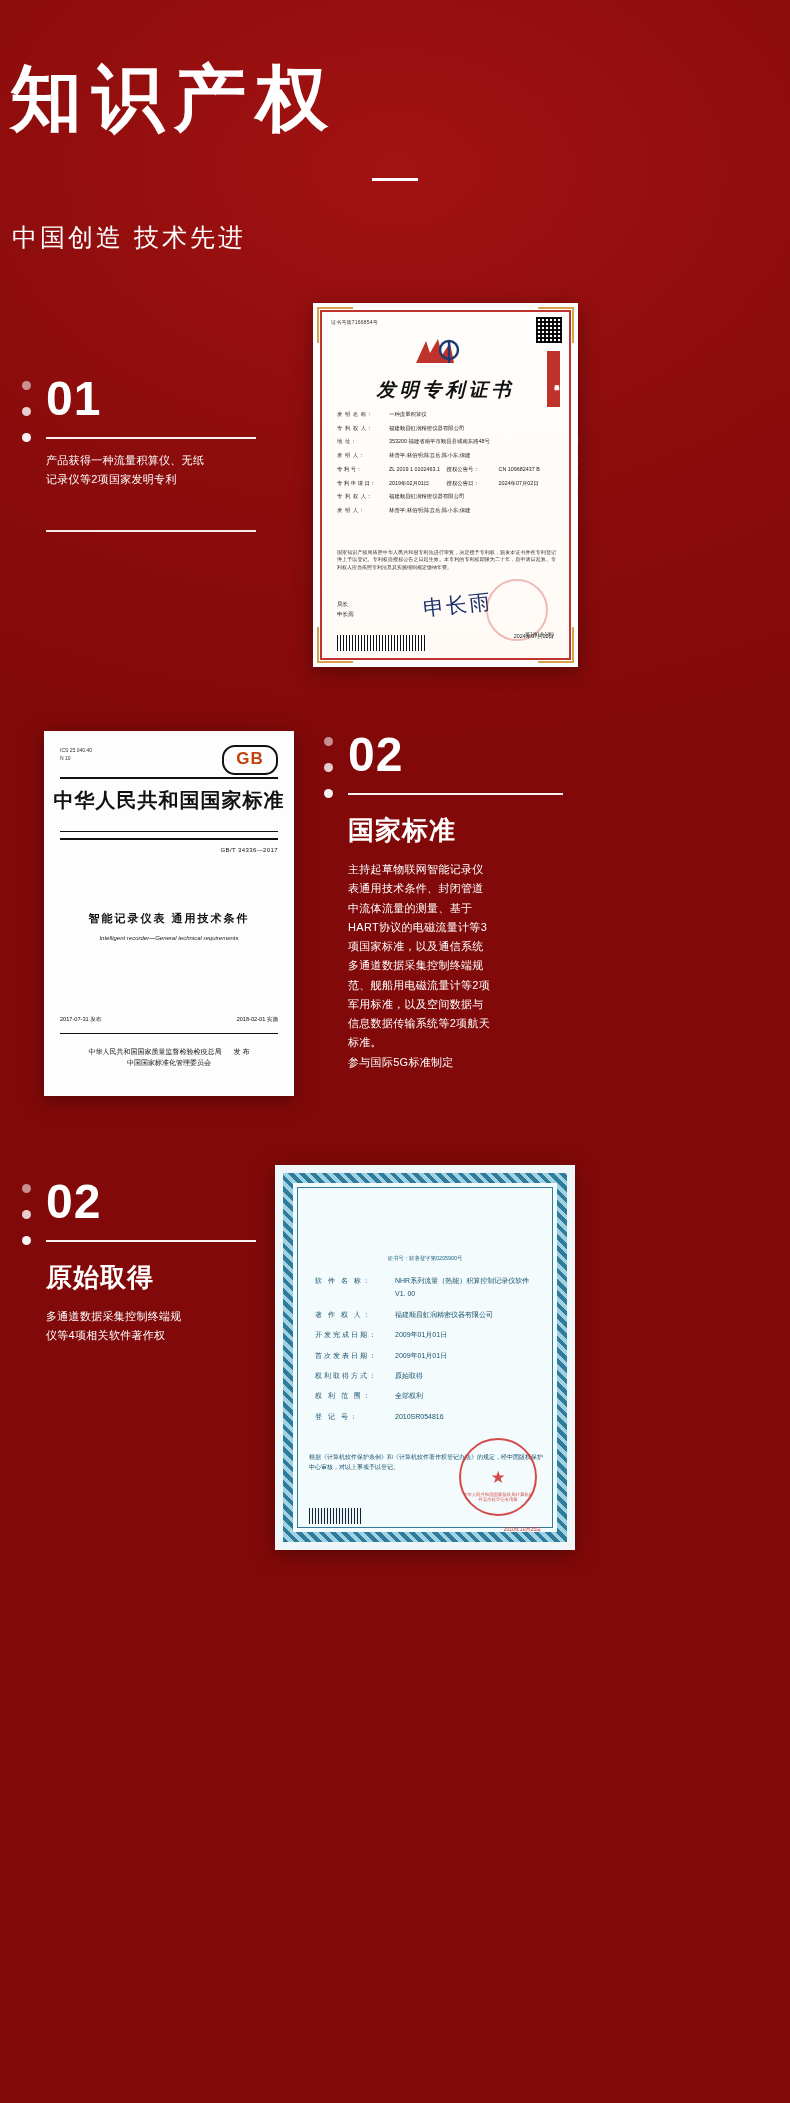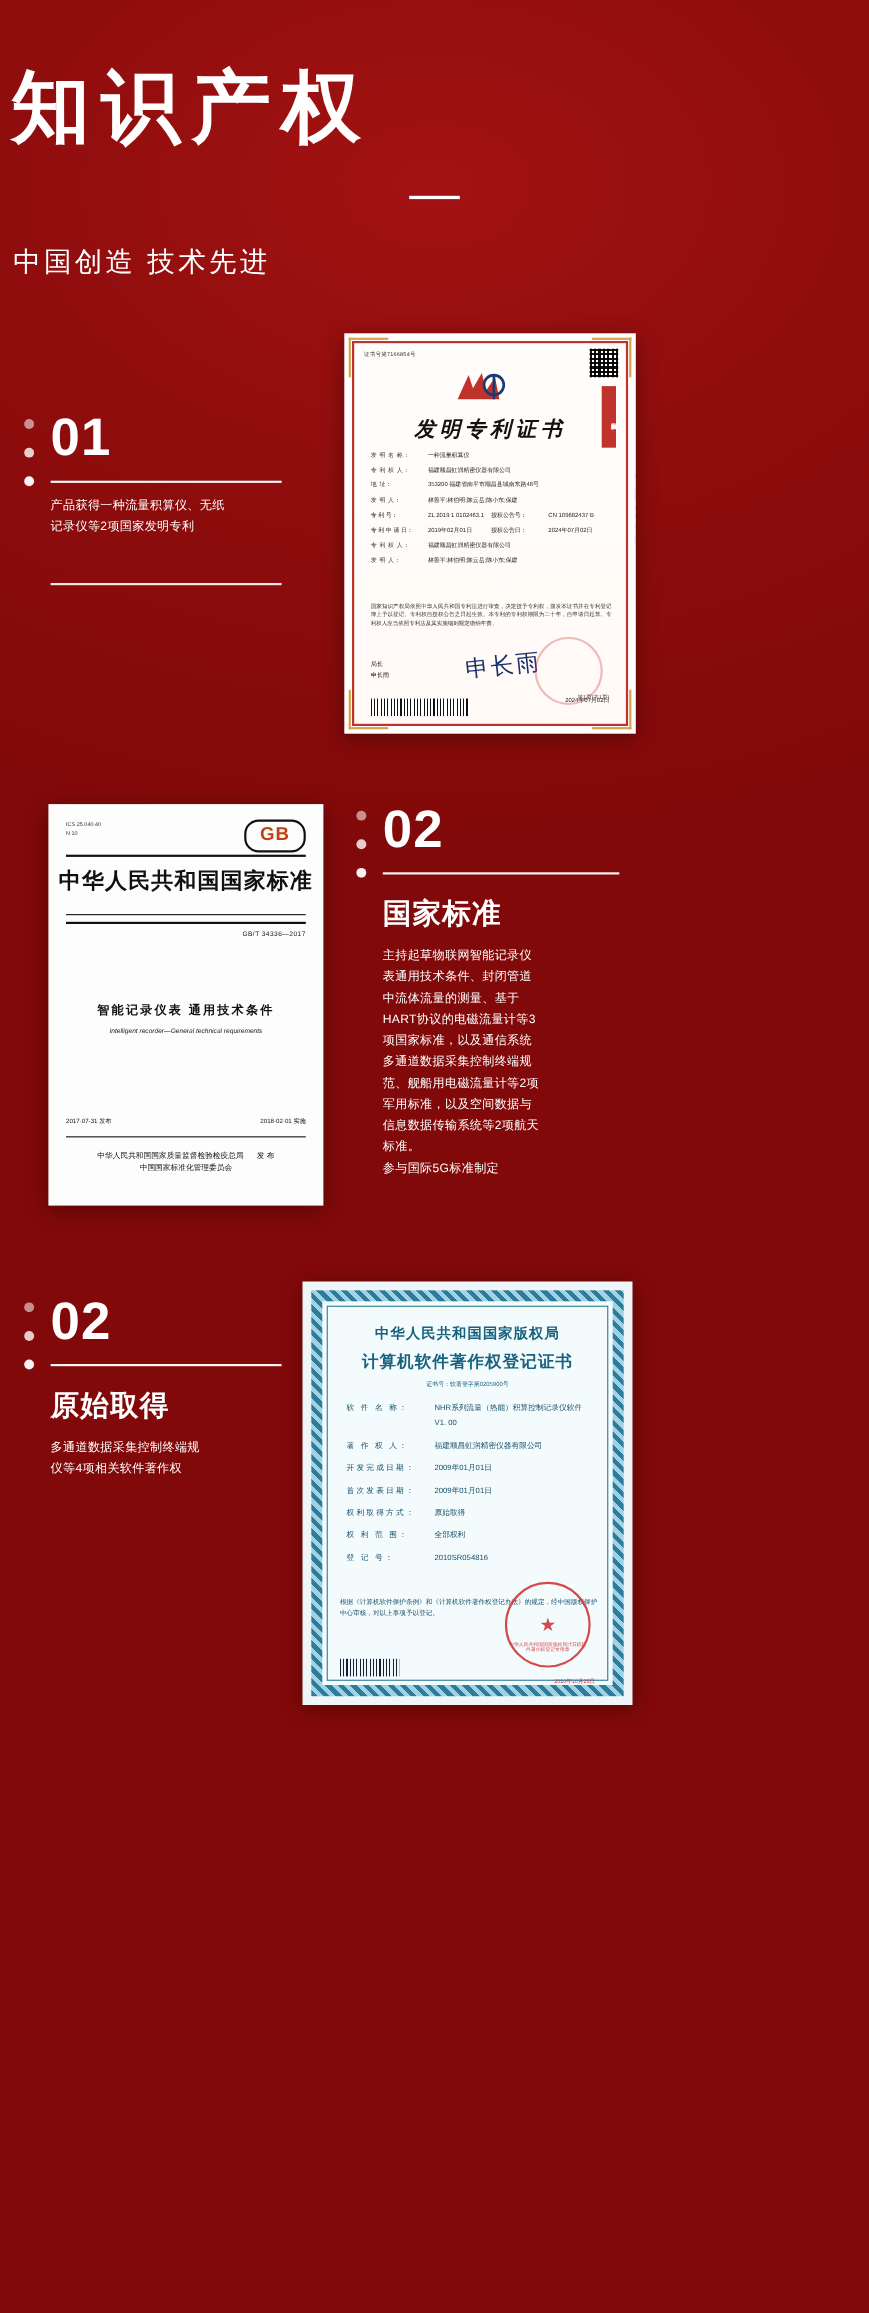--- a/index.html
+++ b/index.html
@@ -471,24 +471,20 @@
       <div class="num-rule"></div>
     </div>
     <div class="sec-title">原始取得</div>
     <div class="sec-body" style="white-space:pre-line">多通道数据采集控制终端规
 仪等4项相关软件著作权</div>
   </div>
 
   <div class="cert c3">
     <div class="frame"></div>
     <div class="frame2"></div>
-    <div class="head">
-      <div class="h1">中华人民共和国国家版权局</div>
-      <div class="h2">计算机软件著作权登记证书</div>
-    </div>
     <div class="certno">证书号：软著登字第0205900号</div>
     <div class="rows">
       <div class="row">
         <span class="k">软 件 名 称：</span>
         <span class="v">
           <span>NHR系列流量（热能）积算控制记录仪软件</span>
           <div class="sub">V1. 00</div>
         </span>
       </div>
       <div class="row">

